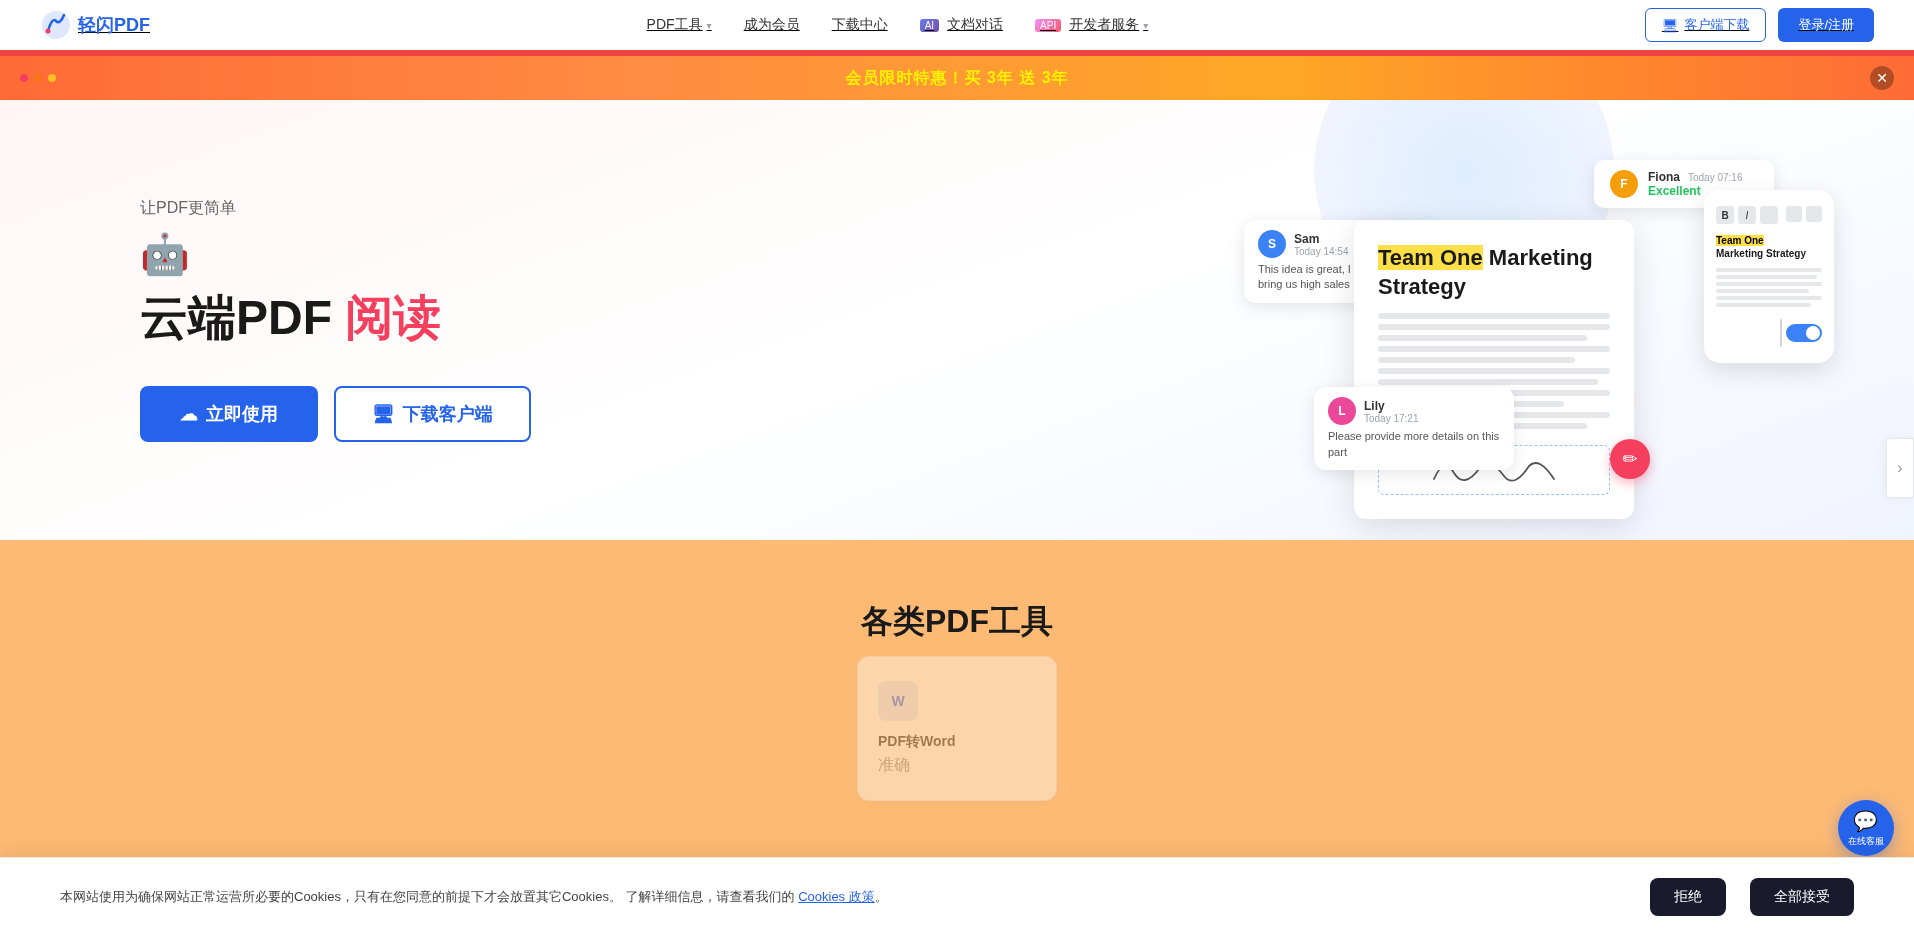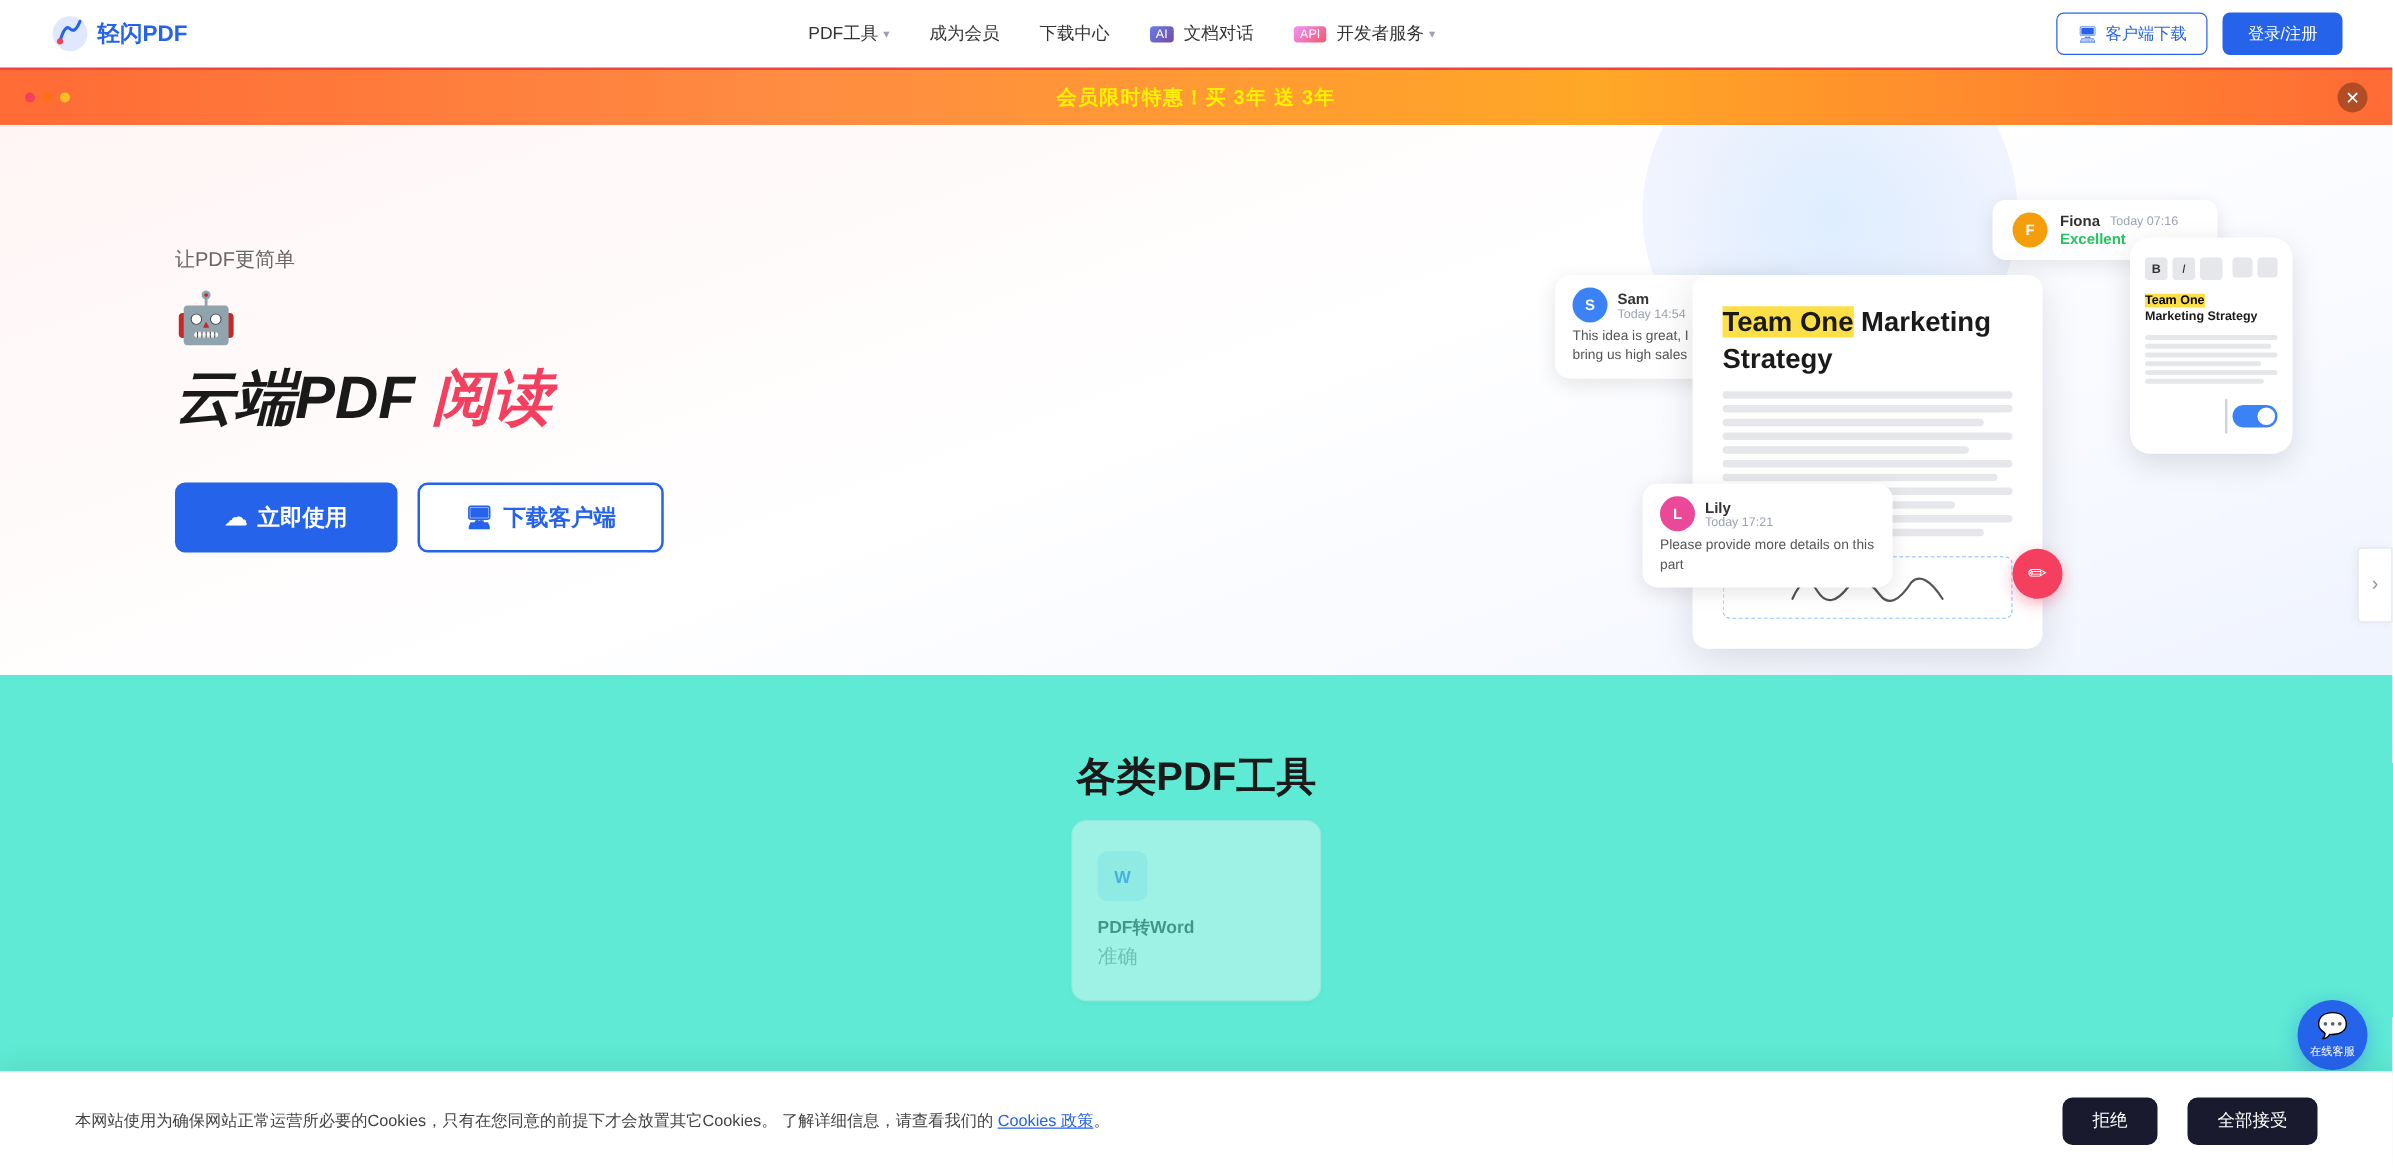--- a/index.html
+++ b/index.html
@@ -2,21 +2,21 @@
 <html><head>
   <meta charset="utf-8">
   <style>
     * { margin: 0; padding: 0; box-sizing: border-box; }
     body { font-family: -apple-system, BlinkMacSystemFont, 'PingFang SC', 'Microsoft YaHei', sans-serif; background: #fff; overflow-x: hidden; }
 
     
     .navbar {
       display: flex; align-items: center; justify-content: space-between;
       padding: 0 40px; height: 56px; background: #fff;
-      border-bottom: 2px solid #ef4444; position: relative; z-index: 100;
+      border-bottom: 6px solid #ef4444; position: relative; z-index: 100; text-decoration: underline;
     }
     .nav-logo { display: flex; align-items: center; gap: 6px; }
     .nav-logo-icon { width: 32px; height: 32px; }
     .nav-logo-text { font-size: 18px; font-weight: 700; color: #2563eb; }
     .nav-links { display: flex; align-items: center; gap: 32px; }
     .nav-link { font-size: 14px; color: #333; cursor: pointer; display: flex; align-items: center; gap: 4px; }
     .nav-ai-badge { background: linear-gradient(135deg, #667eea, #764ba2); color: #fff; font-size: 10px; padding: 1px 5px; border-radius: 3px; margin-right: 4px; }
     .nav-api-badge { background: linear-gradient(135deg, #f093fb, #f5576c); color: #fff; font-size: 10px; padding: 1px 5px; border-radius: 3px; margin-right: 4px; }
     .nav-right { display: flex; align-items: center; gap: 12px; }
     .btn-download-client {
@@ -49,21 +49,21 @@
     .hero {
       background: linear-gradient(160deg, #fff5f5 0%, #fff 50%, #f0f4ff 100%);
       padding: 60px 80px 60px 140px;
       display: flex; align-items: center; justify-content: space-between;
       min-height: 440px; position: relative; overflow: hidden;
     }
     .hero-left { max-width: 420px; }
     .hero-subtitle { font-size: 16px; color: #666; margin-bottom: 12px; }
     .hero-title-line1 { font-size: 48px; font-weight: 800; color: #2563eb; display: flex; align-items: center; gap: 12px; margin-bottom: 8px; }
     .hero-robot-icon { font-size: 40px; }
-    .hero-title-line2 { font-size: 48px; font-weight: 800; color: #1a1a1a; margin-bottom: 36px; font-style: italic; }
+    .hero-title-line2 { font-size: 48px; font-weight: 800; color: #1a1a1a; margin-bottom: 36px; }
     .hero-title-line2 .red { color: #f43f5e; }
     .hero-buttons { display: flex; gap: 16px; }
     .btn-primary {
       background: #2563eb; color: #fff; border: none;
       padding: 14px 40px; border-radius: 8px; font-size: 18px; font-weight: 600; cursor: pointer;
       display: flex; align-items: center; gap: 8px;
     }
     .btn-secondary {
       background: #fff; color: #2563eb; border: 2px solid #2563eb;
       padding: 14px 36px; border-radius: 8px; font-size: 18px; font-weight: 600; cursor: pointer;
@@ -130,21 +130,21 @@
     .toggle-pill { width: 36px; height: 18px; background: #3b82f6; border-radius: 10px; position: relative; }
     .toggle-knob { width: 14px; height: 14px; background: #fff; border-radius: 50%; position: absolute; right: 2px; top: 2px; }
 
     
     .hero-bg-circle {
       position: absolute; border-radius: 50%;
       background: radial-gradient(circle, rgba(147,197,253,0.3), rgba(196,181,253,0.1));
     }
 
     
-    .section-tools { padding: 60px 80px; text-align: center; background: #5eead4; }
+    .section-tools { padding: 60px 80px; text-align: center; background: #fdba74; }
     .section-title { font-size: 32px; font-weight: 700; color: #1a1a1a; margin-bottom: 12px; }
     .section-subtitle { font-size: 15px; color: #666; margin-bottom: 40px; }
 
     
     .tools-row { display: flex; gap: 20px; justify-content: center; }
     .tool-card {
       background: #fff; border: 1.5px solid #e5e7eb; border-radius: 12px;
       padding: 24px 20px; width: 200px; text-align: left;
       box-shadow: 0 2px 8px rgba(0,0,0,0.05);
     }

